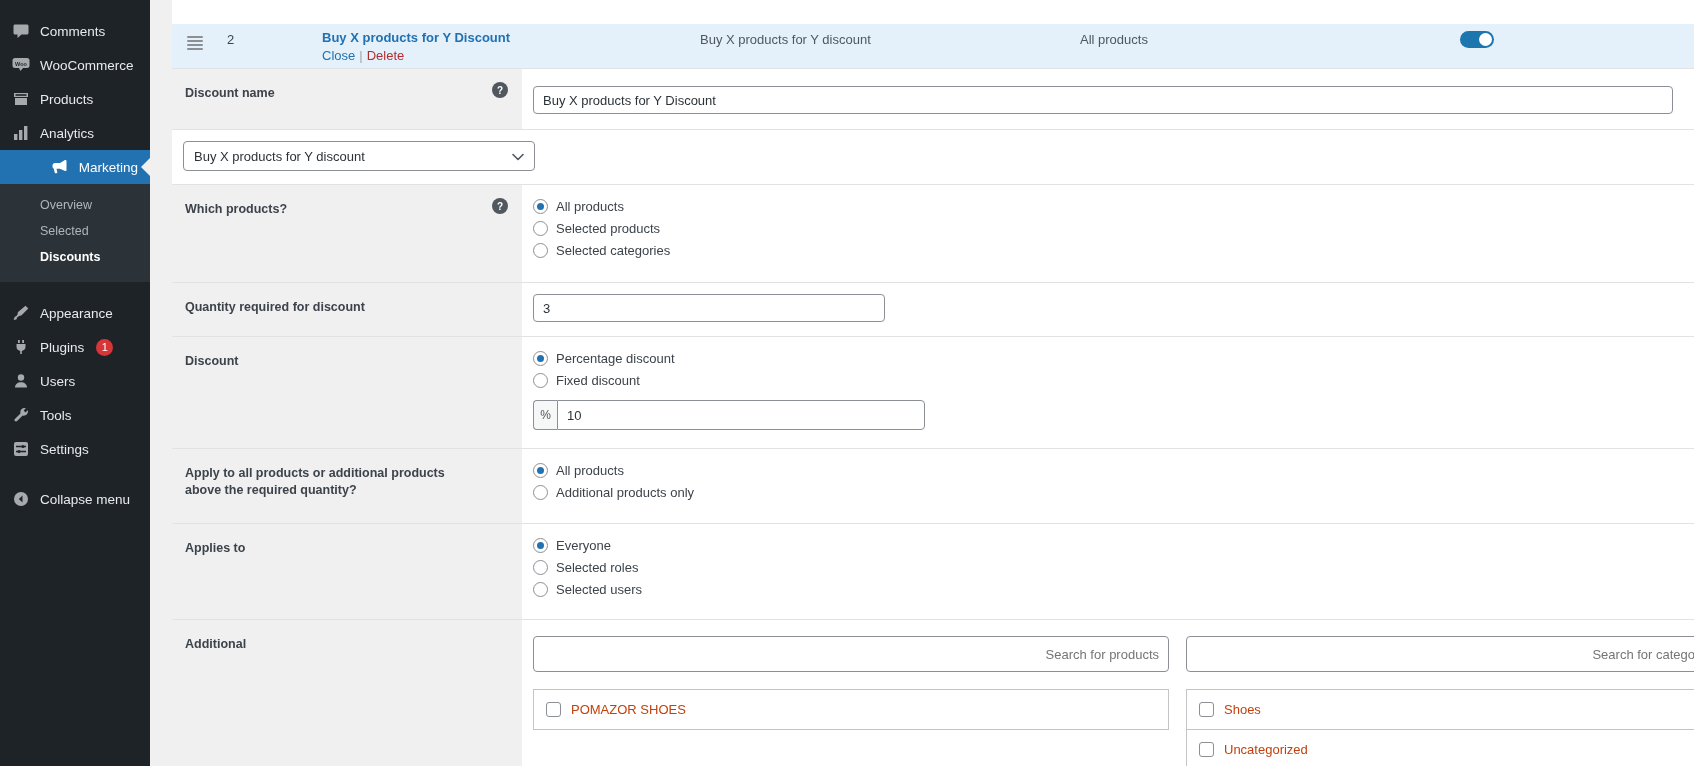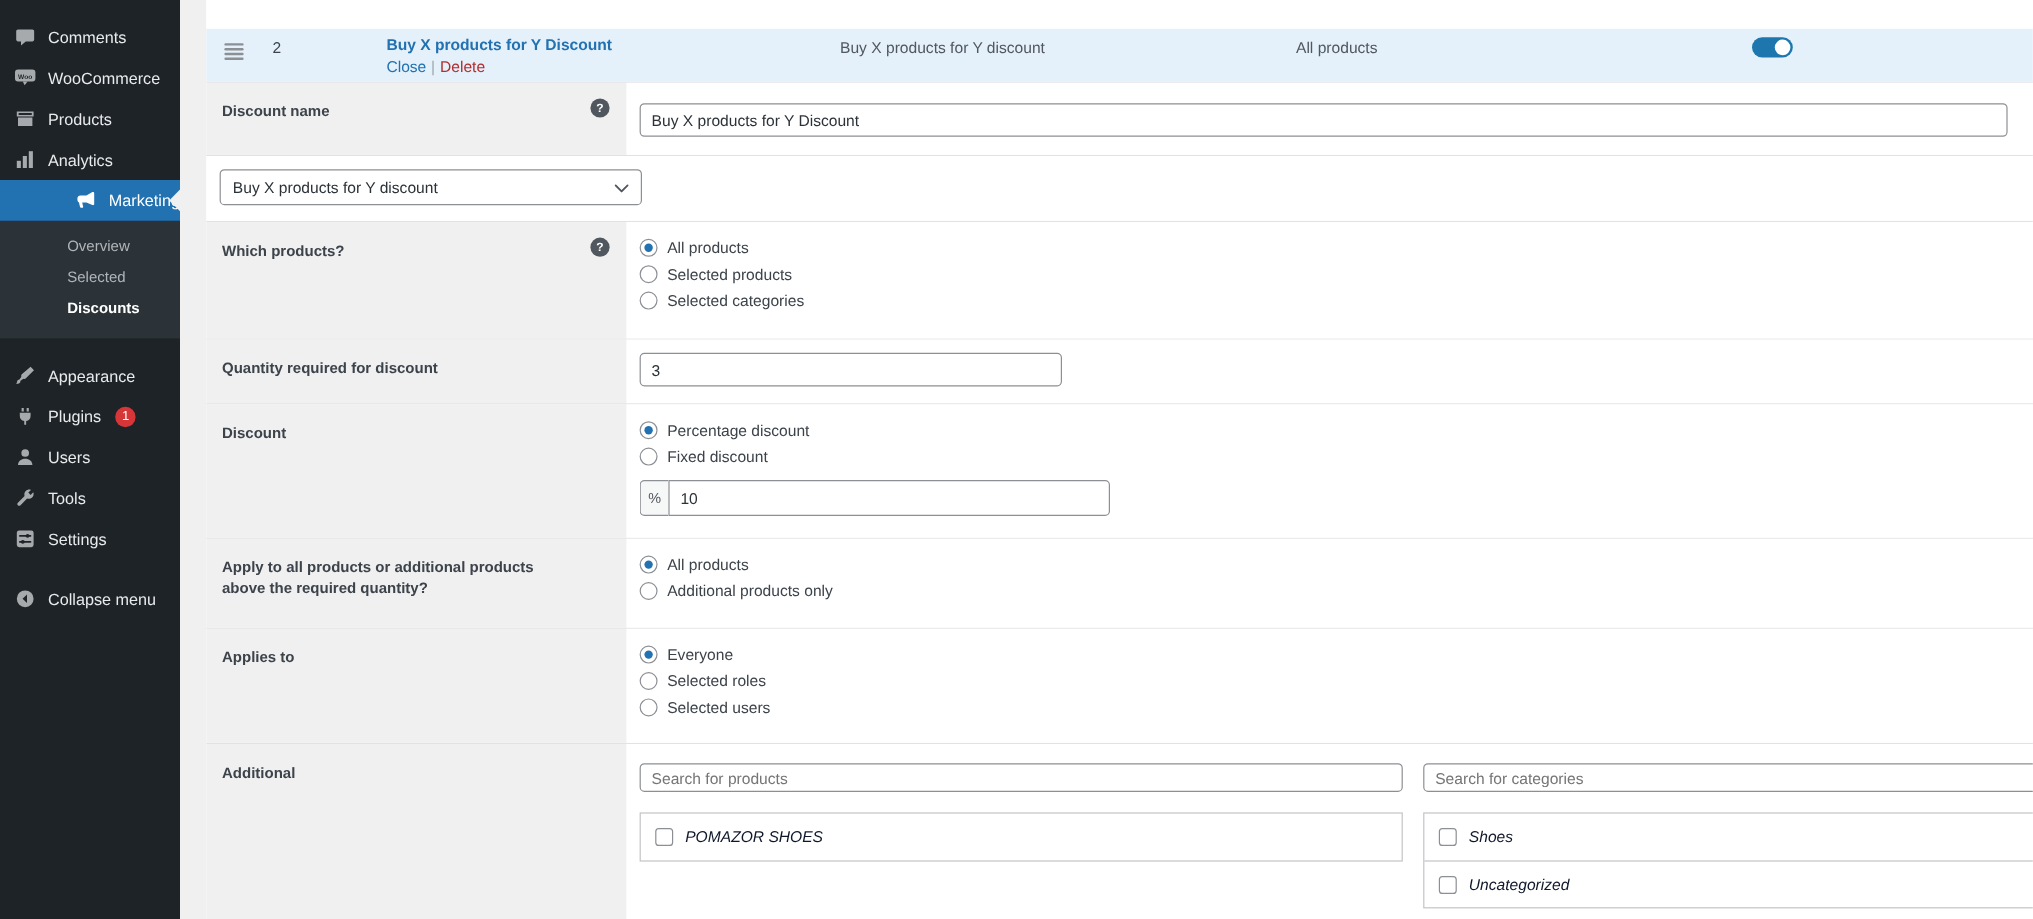--- a/index.html
+++ b/index.html
@@ -1,26 +1,26 @@
 <!DOCTYPE html>
 <html><head>
 <meta charset="utf-8">
 <style>
   * { margin:0; padding:0; box-sizing:border-box; }
   html,body { width:1694px; height:766px; overflow:hidden; }
   body { font-family:"Liberation Sans", sans-serif; background:#f0f0f1; font-size:13px; color:#3c434a; position:relative; }
 
   
   .sidebar { position:absolute; left:0; top:0; width:150px; height:766px; background:#1d2327; color:#eef0f1; z-index:5; }
-  .sb-item { display:flex; align-items:center; gap:10px; padding:8px 0 8px 12px; font-size:13.5px; color:#e8eaec; cursor:pointer; min-height:33px; }
+  .sb-item { display:flex; align-items:center; gap:10px; padding:8px 12px 8px 12px; font-size:13.5px; color:#e8eaec; cursor:pointer; min-height:33px; }
   .sb-item .ico { width:18px; height:18px; flex:0 0 18px; color:#a7aaad; display:flex; align-items:center; justify-content:center; }
   .sb-item.active { background:#2271b1; color:#fff; position:relative;justify-content:flex-end; }
   .sb-item.active .ico { color:#fff; }
   .sb-item.active::after { content:""; position:absolute; right:0; top:50%; margin-top:-9px; border:9px solid transparent; border-right-color:#f0f0f1; border-left-width:0; }
-  .submenu { background:#2c3338; padding:8px 0 12px 16px; }
+  .submenu { background:#2c3338; padding:8px 0 12px 0; }
   .submenu .sub-item { padding:6px 12px 6px 40px; color:#b0b5b9; font-size:12.5px; cursor:pointer; }
   .submenu .sub-item.active { color:#fff; font-weight:bold; }
   .sb-gap { height:14px; }
   .badge { background:#d63638; color:#fff; border-radius:50%; min-width:17px; height:17px; display:inline-flex; align-items:center; justify-content:center; font-size:11px; margin-left:2px; }
   .collapse { margin-top:16px; }
 
   
   .main { position:absolute; left:150px; top:0; right:0; bottom:0; background:#f0f0f1; }
   .panel { position:absolute; left:22px; top:0; width:1524px; height:766px; background:#fff; }
 
@@ -58,31 +58,31 @@
 
   .opt { display:flex; align-items:center; gap:8px; margin:3px 0 7px 0; cursor:pointer; color:#3c434a; }
   .radio { width:15px; height:15px; border:1px solid #8c8f94; border-radius:50%; background:#fff; flex:0 0 15px; position:relative; }
   .radio.on::after { content:""; position:absolute; left:3px; top:3px; width:7px; height:7px; border-radius:50%; background:#2271b1; }
 
   .pctgroup { display:flex; margin-top:12px; }
   .pctgroup .prefix { width:24px; height:30px; border:1px solid #8c8f94; border-right:none; border-radius:4px 0 0 4px; background:#f6f7f7; display:flex; align-items:center; justify-content:center; color:#50575e; font-size:12px; }
   .pctgroup input { border-radius:0 4px 4px 0; width:368px; height:30px; }
 
   .excl-search { display:flex; margin-top:5px; }
-  .excl-search input { height:24px; }
+  .excl-search input { height:36px;text-align:right; }
   .in-products { width:636px; }
   .in-categories { width:540px; margin-left:17px; }
   .excl-lists { display:flex; margin-top:17px; align-items:flex-start; }
   .listbox { border:1px solid #c3c4c7; background:#fff; }
   .lb-products { width:636px; }
   .lb-categories { width:540px; margin-left:17px; }
   .lb-row { height:39px; display:flex; align-items:center; padding:0 12px; gap:10px; cursor:pointer; }
   .lb-row + .lb-row { border-top:1px solid #c3c4c7; }
   .checkbox { width:15px; height:15px; border:1px solid #8c8f94; border-radius:3px; background:#fff; flex:0 0 15px; }
-  .lb-label { color:#0f172a;font-style:italic; }
+  .lb-label { color:#c2410c; }
 </style>
 </head>
 <body>
 
 <aside class="sidebar">
   <div class="sb-gap"></div>
   <div class="sb-item">
     <span class="ico">
         <svg width="16" height="16" viewBox="0 0 16 16">
           <path fill="currentColor" d="M2 1.5h12c.8 0 1.5.7 1.5 1.5v7c0 .8-.7 1.5-1.5 1.5H8.5l-4 3.5v-3.5H2C1.2 11.5.5 10.8.5 10V3c0-.8.7-1.5 1.5-1.5z"></path>

